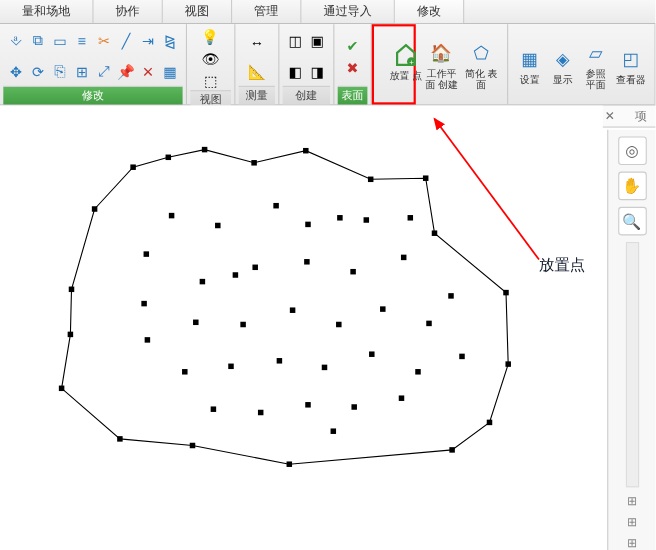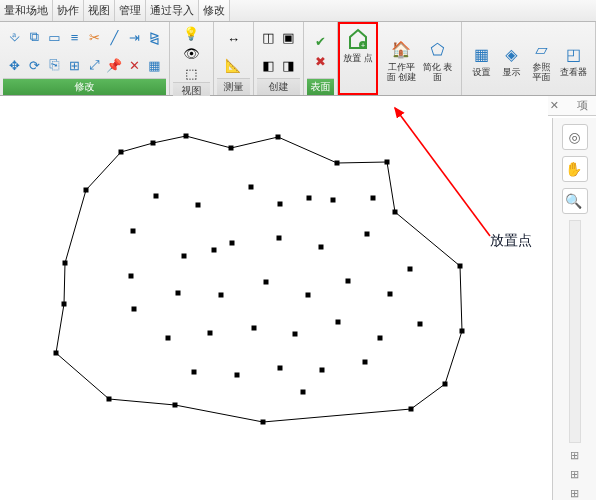--- a/index.html
+++ b/index.html
@@ -1,20 +1,20 @@
 <!DOCTYPE html>
 <html><head>
 <meta charset="utf-8">
 <style>
 * { margin: 0; padding: 0; box-sizing: border-box; font-family: "Microsoft YaHei", sans-serif; }
 body { width: 596px; height: 500px; background: #fff; overflow: hidden; position: relative; }
 
 
 .tab-row { display: flex; background: linear-gradient(#f8f8f8, #eaeaea); border-bottom: 1px solid #b8b8b8; height: 22px; font-size: 11px; }
-.tab { padding: 3px 4px; border-right: 1px solid #ccc; color: #333; cursor: pointer; }
+.tab { padding: 3px 20px; border-right: 1px solid #ccc; color: #333; cursor: pointer; }
 .tab.active { background: linear-gradient(#fdfdfd, #efefef); font-weight: 500; }
 
 
 .ribbon { display: flex; background: linear-gradient(#f5f5f5, #e8e8e8); border-bottom: 1px solid #aaa; height: 74px; }
 .panel { border-right: 1px solid #c8c8c8; display: flex; flex-direction: column; justify-content: space-between; padding: 2px 3px 0 3px; }
 .panel-body { display: flex; flex-wrap: wrap; gap: 2px; align-items: center; justify-content: center; flex: 1; }
 .panel-label { text-align: center; font-size: 10px; color: #444; background: linear-gradient(#e4e4e4, #d8d8d8); border-top: 1px solid #ccc; padding: 1px 0; white-space: nowrap; }
 .panel-label.green { background: linear-gradient(#5cb85c, #449d44); color: #fff; }
 
 .icon-sm { width: 18px; height: 18px; display: inline-flex; align-items: center; justify-content: center; font-size: 13px; cursor: pointer; }
@@ -110,21 +110,21 @@
   </div>
 
   <div class="panel" style="width:34px">
     <div class="panel-body" style="flex-direction:column">
       <span class="icon-sm shp-green">✔</span>
       <span class="icon-sm shp-red">✖</span>
     </div>
     <div class="panel-label green">表面</div>
   </div>
 
-  <div class="panel highlight-box" style="width:40px;padding:1px">
+  <div class="panel highlight-box" style="width:40px;padding:12px">
     <div class="big-btn">
       <span class="ic shp-green">
         <svg width="24" height="24" viewBox="0 0 24 24">
             <path d="M12 2 L20 9 V20 H4 V9 Z" fill="none" stroke="#3a9a3a" stroke-width="2"></path>
             <circle cx="17" cy="17" r="4" fill="#3a9a3a"></circle>
             <text x="17" y="20" font-size="7" text-anchor="middle" fill="#fff">+</text>
           </svg>
       </span>
       <span class="lbl">放置
 点</span>

